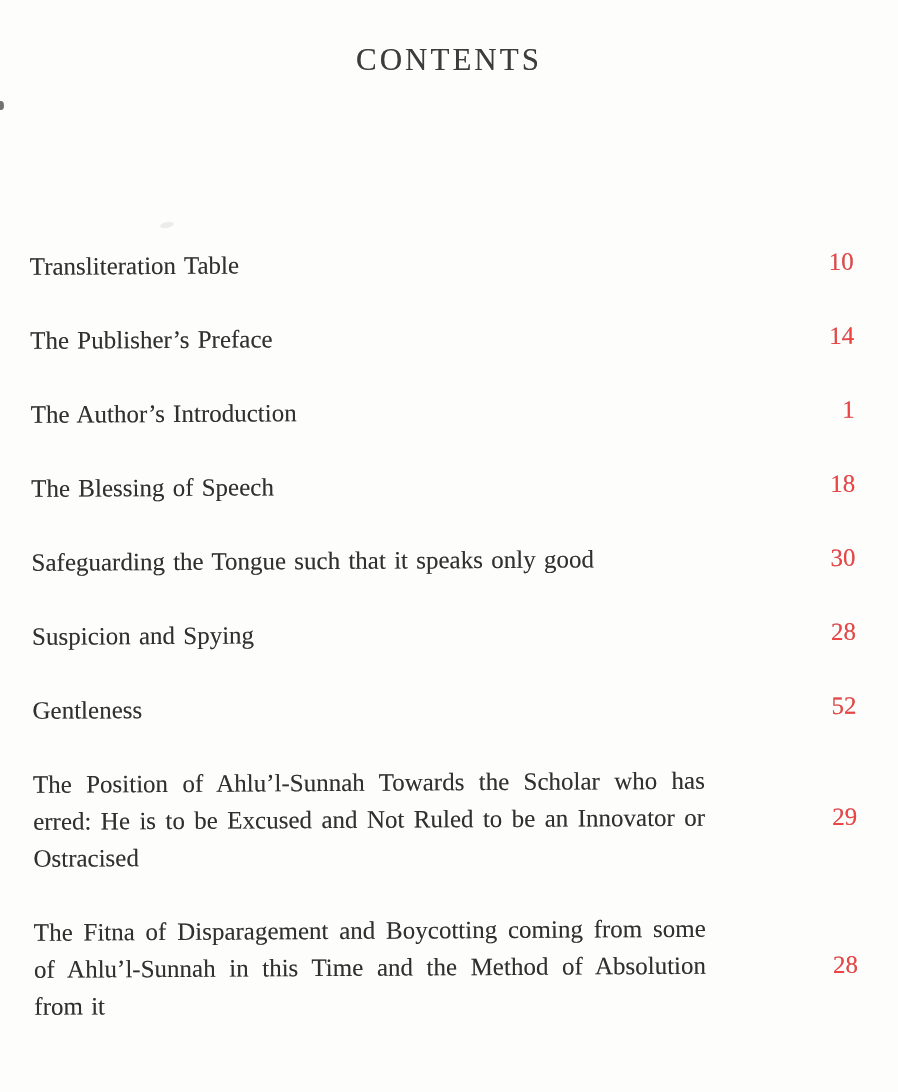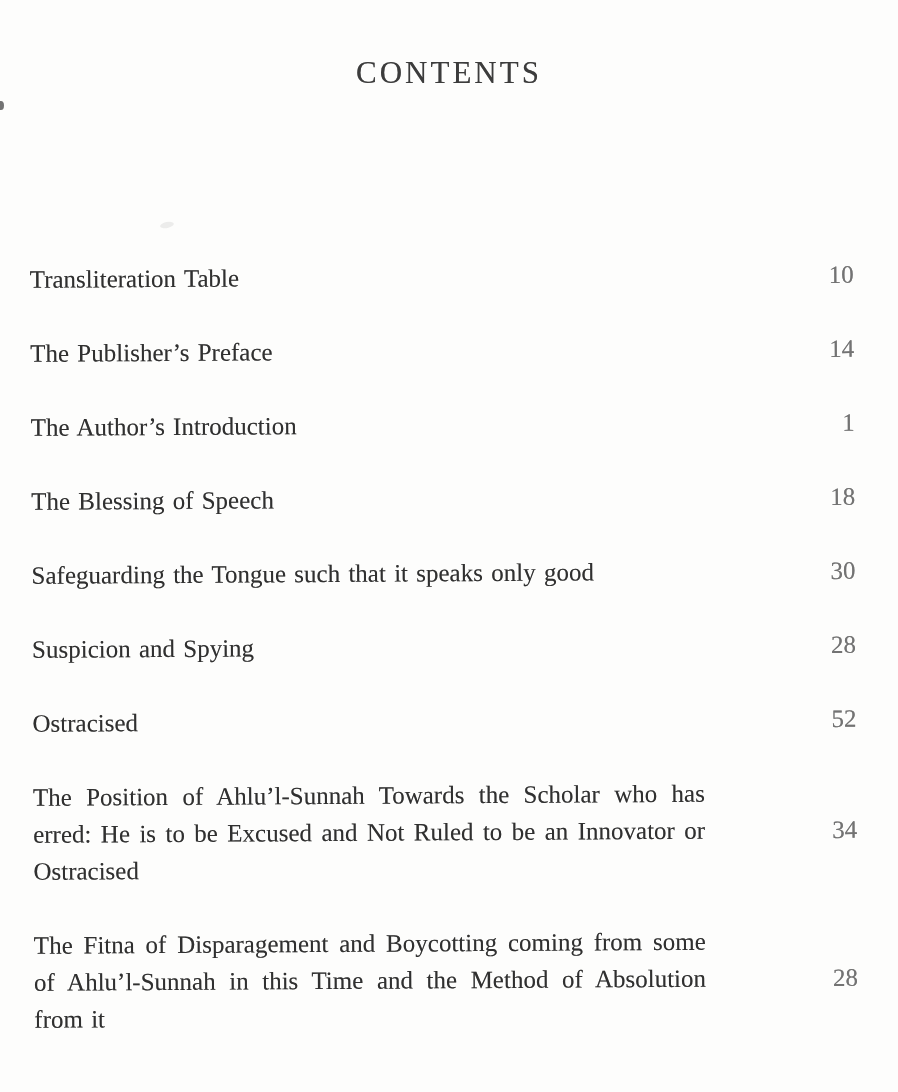--- a/index.html
+++ b/index.html
@@ -10,21 +10,21 @@
   .page {
     position: relative;
     width: 898px;
     height: 1092px;
     background: #fdfdfc;
     overflow: hidden;
     font-family: "Liberation Serif", "DejaVu Serif", serif;
     color: #2f2f2f;
   }
   .book-title {
-    margin: 17px;
+    margin: 4px;
     padding-top: 38px;
     text-align: center;
     font-size: 31px;
     font-weight: 400;
     letter-spacing: 3px;
     color: #3c3c3c;
     text-shadow: 0 0 0.5px rgba(40,40,40,0.45);
   }
   .toc {
     display: flex;
@@ -49,21 +49,21 @@
     color: #303030;
     text-shadow: 0 0 0.5px rgba(40,40,40,0.4);
   }
   .toc-page {
     flex-shrink: 0;
     width: 50px;
     margin-left: auto;
     text-align: right;
     font-size: 25px;
     line-height: 37px;
-    color: #737373;
+    color: #ef4444;
     text-shadow: 0 0 0.5px rgba(40,40,40,0.4);
   }
   
   .speck-left-edge {
     position: absolute;
     left: -2px;
     top: 101px;
     width: 6px;
     height: 9px;
     background: #5a5a5a;
@@ -116,27 +116,27 @@
       <span class="toc-title">Safeguarding the Tongue such that it speaks only good</span>
       <span class="toc-page">30</span>
     </div>
 
     <div class="toc-row">
       <span class="toc-title">Suspicion and Spying</span>
       <span class="toc-page">28</span>
     </div>
 
     <div class="toc-row">
-      <span class="toc-title">Ostracised</span>
+      <span class="toc-title">Gentleness</span>
       <span class="toc-page">52</span>
     </div>
 
     <div class="toc-row">
       <span class="toc-title">The Position of Ahlu’l-Sunnah Towards the Scholar who has erred: He is to be Excused and Not Ruled to be an Innovator or Ostracised</span>
-      <span class="toc-page">34</span>
+      <span class="toc-page">29</span>
     </div>
 
     <div class="toc-row">
       <span class="toc-title">The Fitna of Disparagement and Boycotting coming from some of Ahlu’l-Sunnah in this Time and the Method of Absolution from it</span>
       <span class="toc-page">28</span>
     </div>
   </div>
 
 </div>
 

